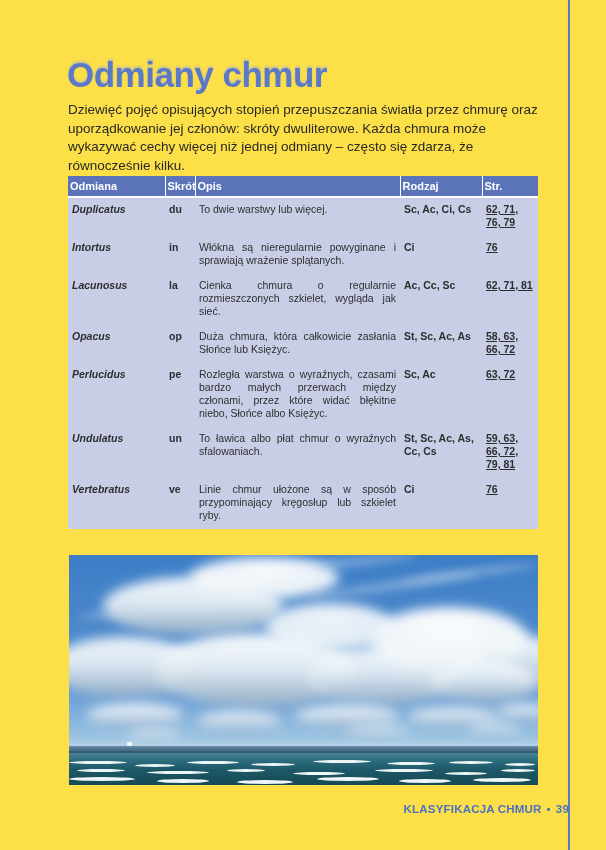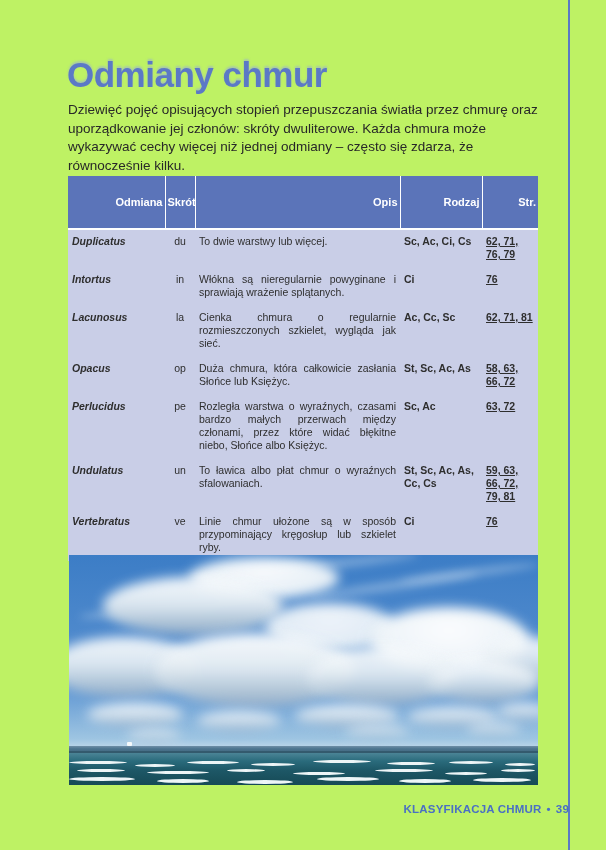--- a/index.html
+++ b/index.html
@@ -4,42 +4,42 @@
 <style>
   :root{
     --accent-blue:#5b79c6;
     --header-bg:#5b74b9;
     --body-bg:#c9cee7;
     --footer-blue:#4a70c4;
   }
   *{box-sizing:border-box;margin:0;padding:0;}
   html,body{background:#ffffff;}
   body{font-family:"Liberation Sans",sans-serif;}
-  .page{position:relative;width:606px;height:850px;background:#bef264;overflow:hidden;}
+  .page{position:relative;width:606px;height:850px;background:#fde047;overflow:hidden;}
 
   .vrule{position:absolute;left:568px;top:0;width:2px;height:850px;background:var(--accent-blue);}
 
   .title{position:absolute;left:67px;top:55px;width:480px;
     font-size:35px;font-weight:bold;letter-spacing:-0.5px;color:var(--accent-blue);
     text-shadow:0 -2px 2px rgba(150,170,220,0.55);}
 
   .intro{position:absolute;left:68px;top:101px;width:474px;
     font-size:13.5px;line-height:18.6px;color:#282828;}
 
   table.varieties{position:absolute;left:68px;top:176px;width:470px;
     border-collapse:collapse;table-layout:fixed;}
   table.varieties thead th{background:var(--header-bg);color:#ffffff;
-    font-size:11px;font-weight:bold;text-align:right;padding:20px 2px;
+    font-size:11px;font-weight:bold;text-align:left;padding:4px 2px;
     border-right:1px solid #ffffff;border-bottom:2px solid #ffffff;}
   table.varieties thead th:last-child{border-right:none;}
   table.varieties tbody{background:var(--body-bg);}
   table.varieties td{vertical-align:top;padding:5px 4px 7px;color:#2e2e2e;
     font-size:10.5px;line-height:13px;background:var(--body-bg);}
   td.c-odmiana{font-weight:bold;font-style:italic;font-size:11px;padding-left:10px;}
-  td.c-skrot{font-weight:normal;text-align:center;padding-left:0;padding-right:0;}
+  td.c-skrot{font-weight:bold;padding-left:0;padding-right:0;}
   td.c-opis{text-align:justify;padding-right:8px;}
   td.c-rodzaj{font-weight:bold;padding-left:8px;}
   td.c-str{font-weight:bold;font-size:9.5px;line-height:13px;padding-left:5px;padding-right:2px;text-decoration:underline;}
   col.w0{width:97px;} col.w1{width:30px;} col.w2{width:205px;} col.w3{width:82px;} col.w4{width:56px;}
 
   .photo{position:absolute;left:69px;top:555px;width:469px;height:230px;overflow:hidden;}
   .sky{position:absolute;left:0;top:0;width:100%;height:100%;
     background:linear-gradient(180deg,#3c7dc6 0%,#4e89cc 35%,#6ca0d6 62%,#9ec5e2 80%,#c6dcec 85%,#bdd6e8 86%);}
   .cirrus{position:absolute;background:#eef5fa;opacity:.32;filter:blur(4px);border-radius:50%;}
   .cloud{position:absolute;border-radius:50%;filter:blur(6px);}

